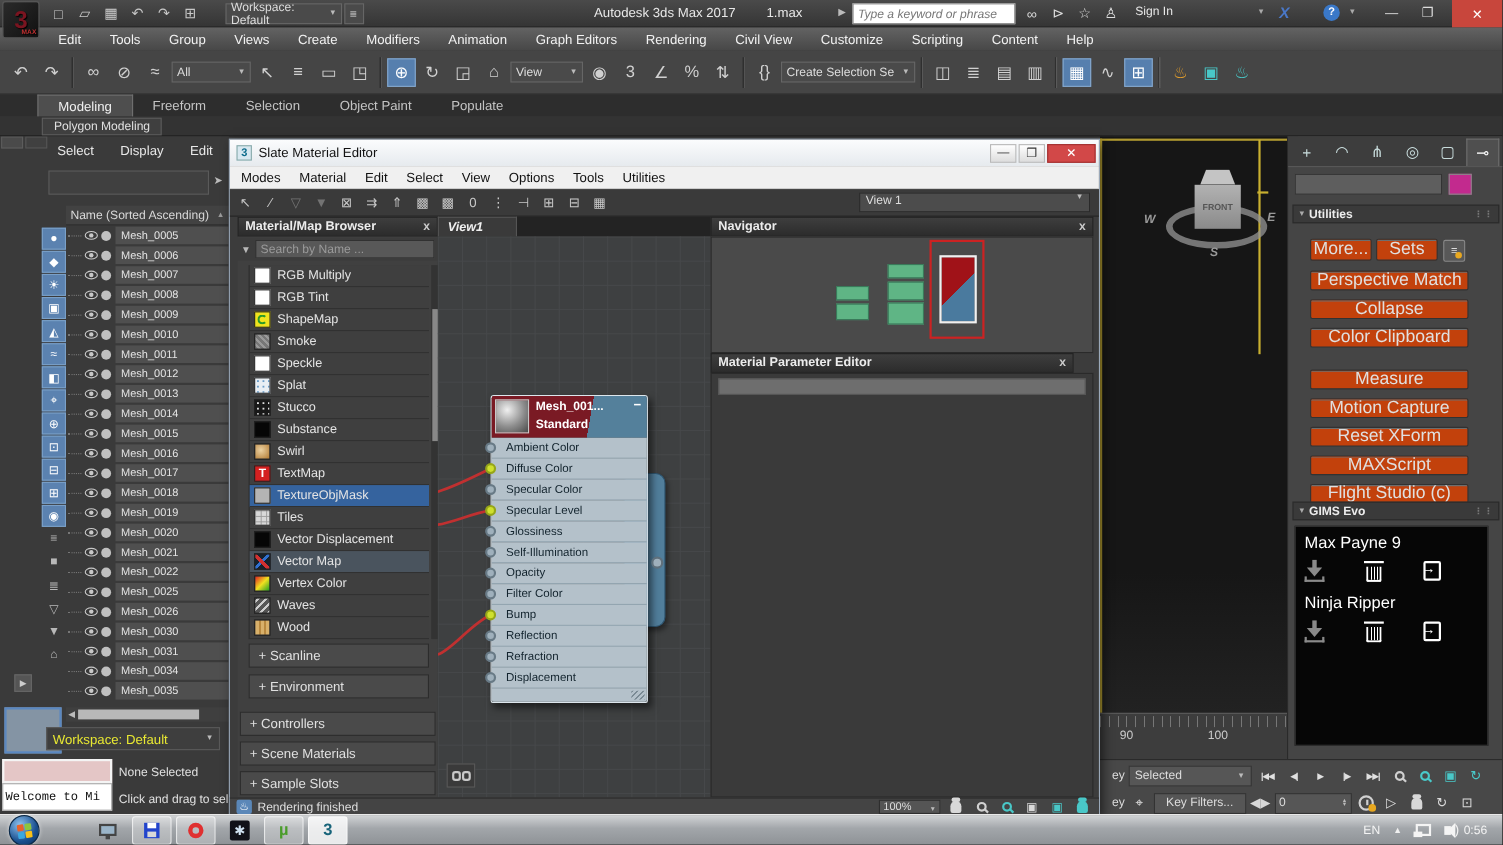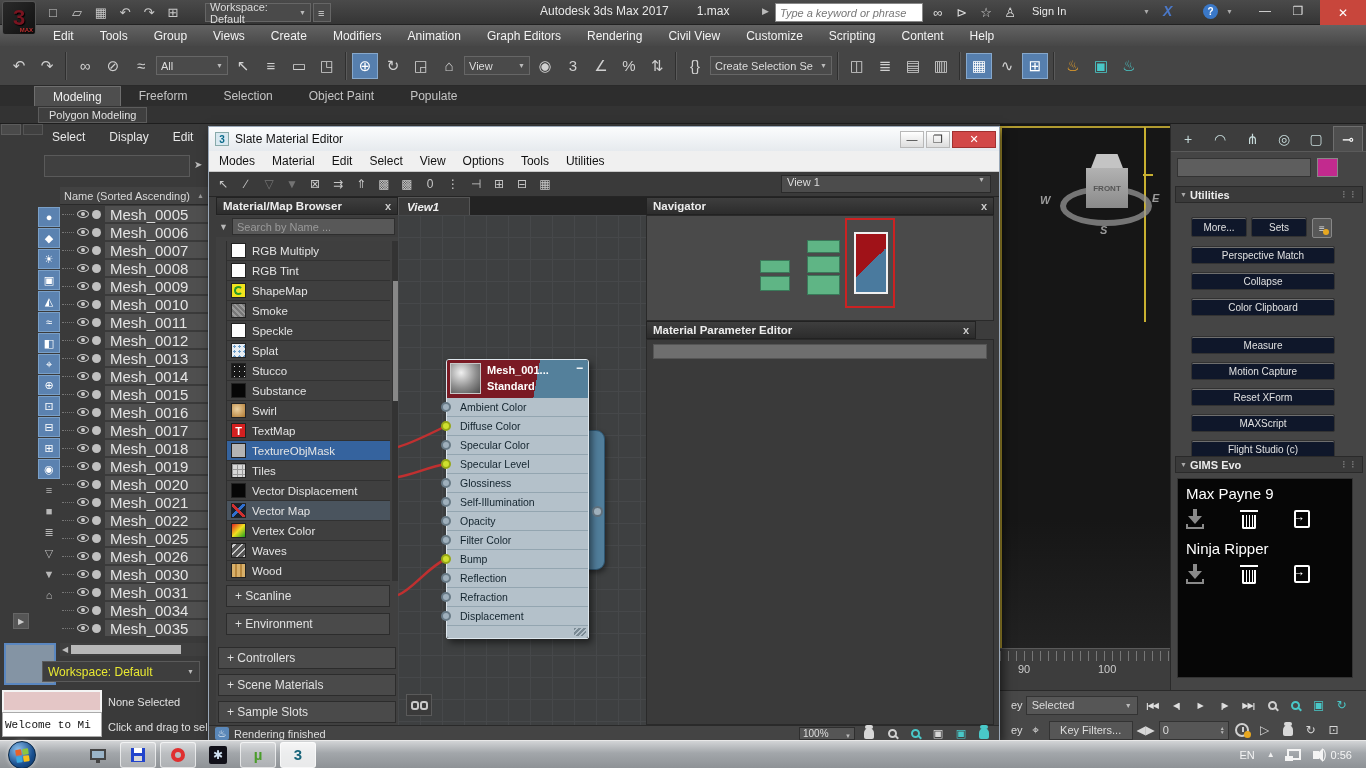--- a/index.html
+++ b/index.html
@@ -45,21 +45,21 @@
   .explorer{left:0;top:124px;width:208px;height:616px;background:#3a3a3a;overflow:hidden}
   .exp-menu{color:#e8e8e8;font-size:12px}
   .exp-search{left:44px;top:31px;width:146px;height:22px;background:#404040;border:1px solid #5a5a5a;color:#ddd;font-size:11px;padding:0 4px}
   .exp-colhead{left:60px;top:63px;width:148px;height:18px;background:#424242;border-bottom:1px solid #2a2a2a;color:#d8d8d8;font-size:11px;display:flex;align-items:center;padding:0 4px;justify-content:space-between}
   .mlist{left:60px;top:81px;width:148px;height:434px;overflow:hidden}
   .mrow{height:18px;display:flex;align-items:center}
   .treedots{width:12px;height:1px;border-top:1px dotted #777;margin-left:2px}
   .eye{width:12px;height:8px;border:1px solid #c8c8c8;border-radius:50%;position:relative;margin:0 3px;flex:none}
   .eye::after{content:'';position:absolute;left:3px;top:1px;width:4px;height:4px;background:#c8c8c8;border-radius:50%}
   .dotc{width:9px;height:9px;border-radius:50%;background:#c0c0c0;margin-right:4px;flex:none}
-  .mlabel{flex:1;height:16px;background:#4f4f4f;color:#e4e4e4;font-size:15px;display:flex;align-items:center;padding-left:5px;white-space:nowrap}
+  .mlabel{flex:1;height:16px;background:#4f4f4f;color:#e4e4e4;font-size:10px;display:flex;align-items:center;padding-left:5px;white-space:nowrap}
   .fstrip{left:38px;top:83px;width:22px;height:430px;display:flex;flex-direction:column;gap:1px}
   .fbtn{width:22px;height:20px;display:flex;align-items:center;justify-content:center;font-size:11px;flex:none}
   .fbtn.blue{background:#5b82b0;color:#fff;border:1px solid #7aa0c8}
   .fbtn.gray{background:transparent;color:#b8b8b8}
   .hscroll{left:60px;top:519px;width:148px;height:13px;background:#3f3f3f;display:flex;align-items:center}
   .hthumb{height:9px;background:#b8b8b8;width:110px;margin-left:3px}
   .wsdd{left:42px;top:537px;width:158px;height:21px;background:#3e3e3e;border:1px solid #5a5a5a;color:#e8e832;font-size:12px;display:flex;align-items:center;justify-content:space-between;padding:0 5px}
   .expbtn{left:13px;top:489px;width:16px;height:16px;background:#555;color:#ccc;font-size:8px;display:flex;align-items:center;justify-content:center;border:1px solid #666}
   .slotbox{left:4px;top:519px;width:52px;height:42px;background:#8494a4;border:2px solid #5a87c0}
 
@@ -169,21 +169,21 @@
   
   .cpanel{left:1170px;top:124px;width:196px;height:566px;background:#454545;border-left:1px solid #2a2a2a}
   .cp-tabs{position:absolute;left:0;top:0;width:196px;height:28px;background:#3d3d3d;border-bottom:1px solid #5a5a5a;display:flex;align-items:flex-end;padding-left:2px;gap:2px}
   .cptab{width:30px;height:25px;display:flex;align-items:center;justify-content:center;color:#c8dcdc;font-size:14px}
   .cptab.active{background:#4f4f4f;border:1px solid #6e6e6e;border-bottom:none;color:#fff}
   .namefield{position:absolute;left:6px;top:34px;width:134px;height:19px;background:#5e5e5e;border:1px solid #333}
   .cswatch{position:absolute;left:146px;top:34px;width:21px;height:19px;background:#c22a8e;border:1px solid #888}
   .rollhead{position:absolute;height:17px;background:#3a3a3a;border:1px solid #2a2a2a;color:#ececec;font-size:11px;font-weight:bold;display:flex;align-items:center;padding-left:14px}
   .rollhead .tri{position:absolute;left:4px;font-size:7px;color:#aaa}
   .rollhead .gripdots{position:absolute;right:4px;color:#777;font-size:8px;letter-spacing:1px}
-  .ubtn{background:#0f172a;border:1px solid #323232;border-radius:2px;color:#e0e0e0;font-size:10px;display:flex;align-items:center;justify-content:center;box-shadow:inset 0 1px 0 #6e6e6e}
+  .ubtn{background:#c2410c;border:1px solid #323232;border-radius:2px;color:#e0e0e0;font-size:16px;display:flex;align-items:center;justify-content:center;box-shadow:inset 0 1px 0 #6e6e6e}
   .cfgbtn{position:absolute;width:20px;height:20px;background:#585858;border:1px solid #888;border-radius:2px;color:#ddd;font-size:10px;display:flex;align-items:center;justify-content:center}
   .cfgbtn::after{content:'';position:absolute;right:2px;bottom:2px;width:6px;height:6px;border-radius:50%;background:#e8a820}
   .gims{position:absolute;left:6px;top:354px;width:176px;height:200px;background:#060606;border:1px solid #333;overflow:hidden}
   .gims-title{color:#fff;font-size:15px;margin:6px 0 2px 8px}
   .gims-icons{display:flex;align-items:center;margin-left:8px;gap:38px;height:30px}
   .gdl{position:relative;width:18px;height:20px}
   .gdl::before{content:'';position:absolute;left:7px;top:0;width:4px;height:8px;background:#8a8a8a}
   .gdl::after{content:'';position:absolute;left:2px;top:7px;border-left:7px solid transparent;border-right:7px solid transparent;border-top:8px solid #8a8a8a}
   .gdl i{position:absolute;left:0;bottom:0;width:18px;height:5px;border:2px solid #8a8a8a;border-top:none}
   .gtrash{position:relative;width:14px;height:14px;border:2px solid #fff;border-top:none;border-radius:0 0 2px 2px;background:repeating-linear-gradient(90deg,transparent 0 2px,#fff 2px 3px);margin-top:5px}

